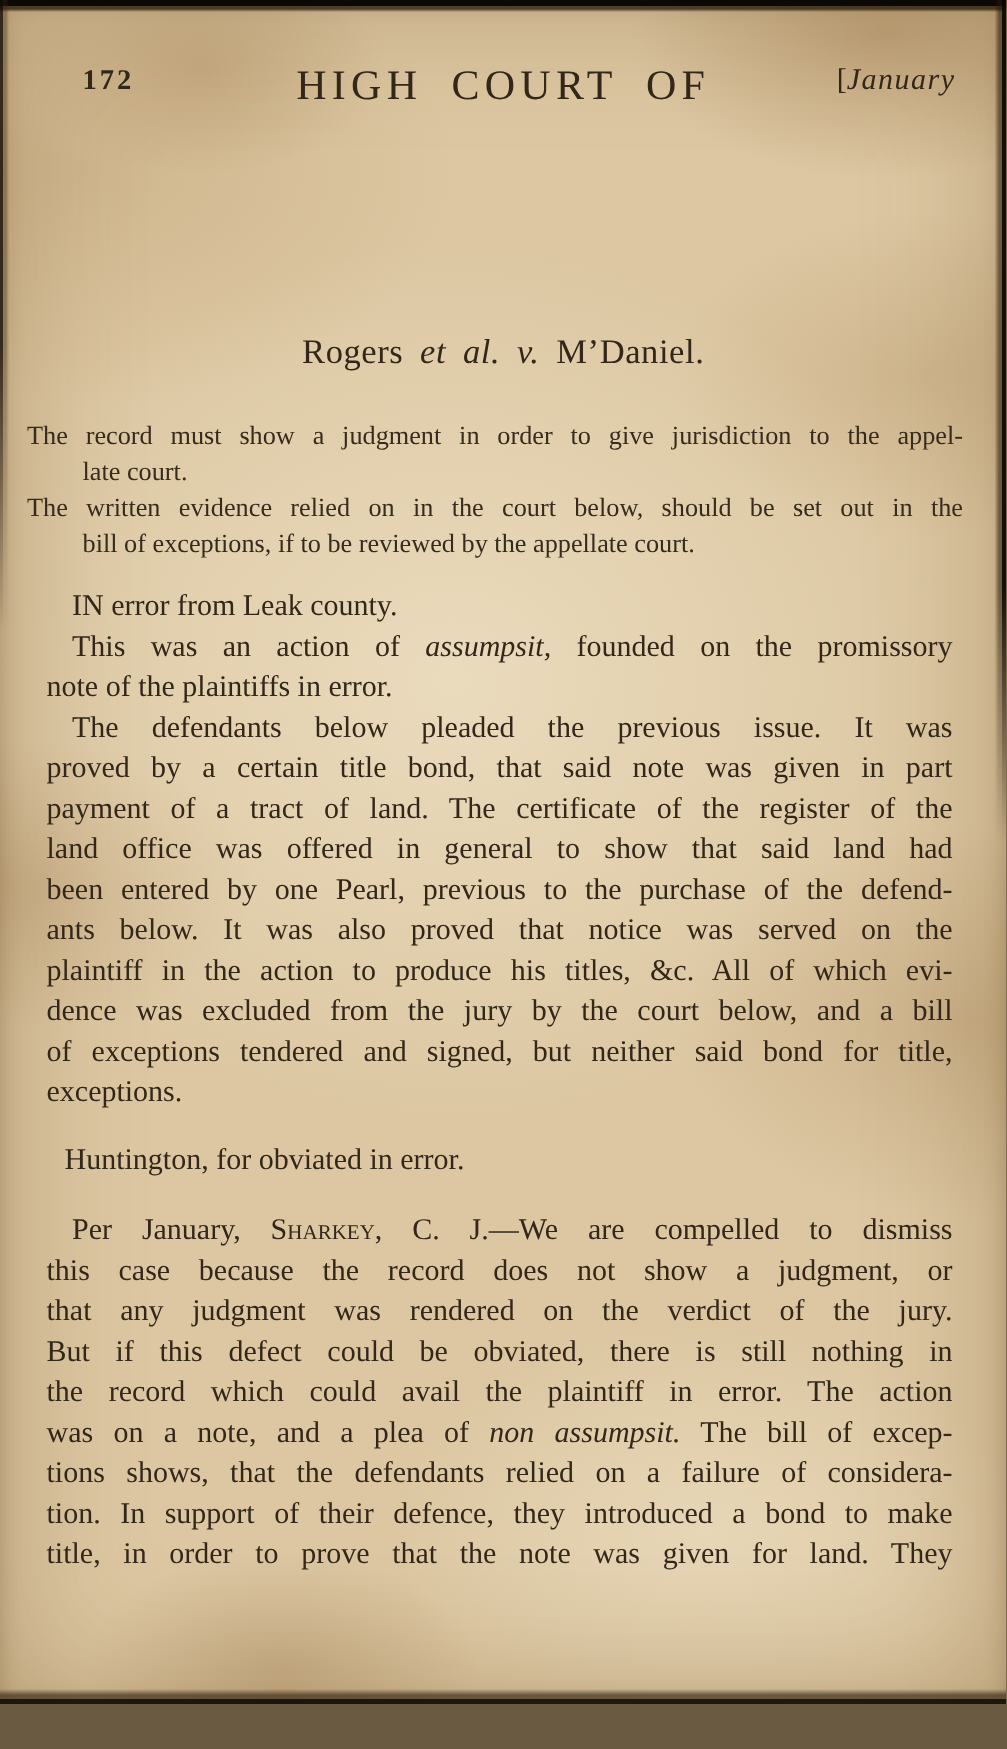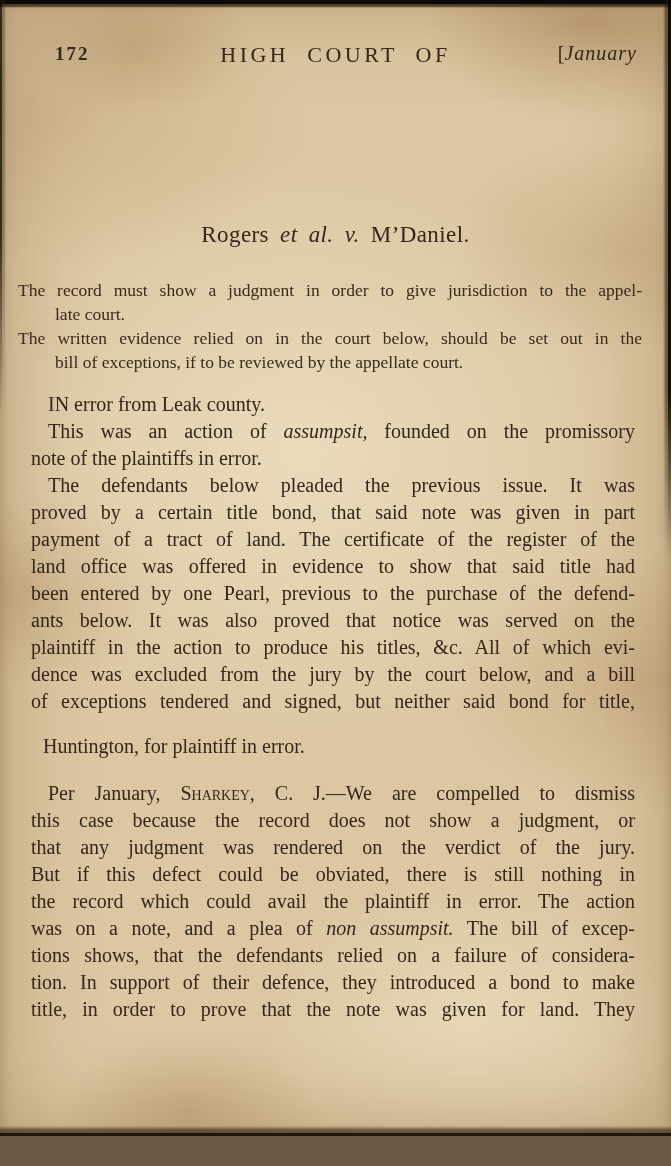--- a/index.html
+++ b/index.html
@@ -33,21 +33,21 @@
   .edge-left{top:0;left:0;width:6px;height:420px;
     background:linear-gradient(90deg,rgba(20,13,6,.8) 0 2px,rgba(60,40,20,.35) 2px 4px,rgba(60,40,20,0) 6px);
     -webkit-mask-image:linear-gradient(180deg,#000 55%,transparent 100%);
     mask-image:linear-gradient(180deg,#000 55%,transparent 100%);}
   .edge-bottom{left:0;right:0;bottom:0;height:10px;
     background:linear-gradient(0deg,rgba(12,8,3,.9) 0 3px,rgba(45,30,14,.6) 3px 6px,rgba(60,40,20,0) 10px);}
 
   .running-head{position:absolute;top:0;left:0;width:100%;height:70px;}
   .pageno{position:absolute;left:55px;top:43px;font-size:19px;font-weight:bold;letter-spacing:2px;}
   .running-title{position:absolute;left:50%;transform:translateX(-50%);top:42px;
-    font-size:22px;letter-spacing:3.5px;word-spacing:9px;white-space:nowrap;}
+    font-size:28px;letter-spacing:3.5px;word-spacing:9px;white-space:nowrap;}
   .term{position:absolute;right:34px;top:42px;font-size:20px;}
   .term .brk{font-style:normal;}
   .term i{letter-spacing:1px;}
 
   .case-title{position:absolute;top:222px;left:0;width:100%;margin:0;text-align:center;
     font-size:23px;font-weight:normal;word-spacing:5px;letter-spacing:.4px;}
 
   .headnotes{position:absolute;top:278px;left:18px;width:624px;
     font-size:17.5px;line-height:24px;color:#372b1d;}
   .hn-l1{text-align:justify;text-align-last:justify;}
@@ -90,29 +90,30 @@
 
     <div class="p2">
       <div class="line j in1"><span>This was an action of </span><i>assumpsit,</i><span> founded on the promissory</span></div>
       <div class="line">note of the plaintiffs in error.</div>
     </div>
 
     <div class="p3">
       <div class="line j in1">The defendants below pleaded the previous issue.  It was</div>
       <div class="line j">proved by a certain title bond, that said note was given in part</div>
       <div class="line j">payment of a tract of land.  The certificate of the register of the</div>
-      <div class="line j">land office was offered in evidence to show that said title had</div>
+      <div class="line j">land office was offered in general to show that said land had</div>
       <div class="line j">been entered by one Pearl, previous to the purchase of the defend-</div>
       <div class="line j">ants below.  It was also proved that notice was served on the</div>
       <div class="line j">plaintiff in the action to produce his titles, &amp;c.  All of which evi-</div>
       <div class="line j">dence was excluded from the jury by the court below, and a bill</div>
       <div class="line j">of exceptions tendered and signed, but neither said bond for title,</div>
+      <div class="line">exceptions.</div>
     </div>
 
-    <div class="line attorney in2">Huntington, for plaintiff in error.</div>
+    <div class="line attorney in2">Huntington, for obviated in error.</div>
 
     <div class="p4">
       <div class="line j in1"><span>Per January, </span><span class="sc">Sharkey,</span><span> C. J.—We are compelled to dismiss</span></div>
       <div class="line j">this case because the record does not show a judgment, or</div>
       <div class="line j">that any judgment was rendered on the verdict of the jury.</div>
       <div class="line j">But if this defect could be obviated, there is still nothing in</div>
       <div class="line j">the record which could avail the plaintiff in error.  The action</div>
       <div class="line j"><span>was on a note, and a plea of </span><i>non assumpsit.</i><span>  The bill of excep-</span></div>
       <div class="line j">tions shows, that the defendants relied on a failure of considera-</div>
       <div class="line j">tion.  In support of their defence, they introduced a bond to make</div>

